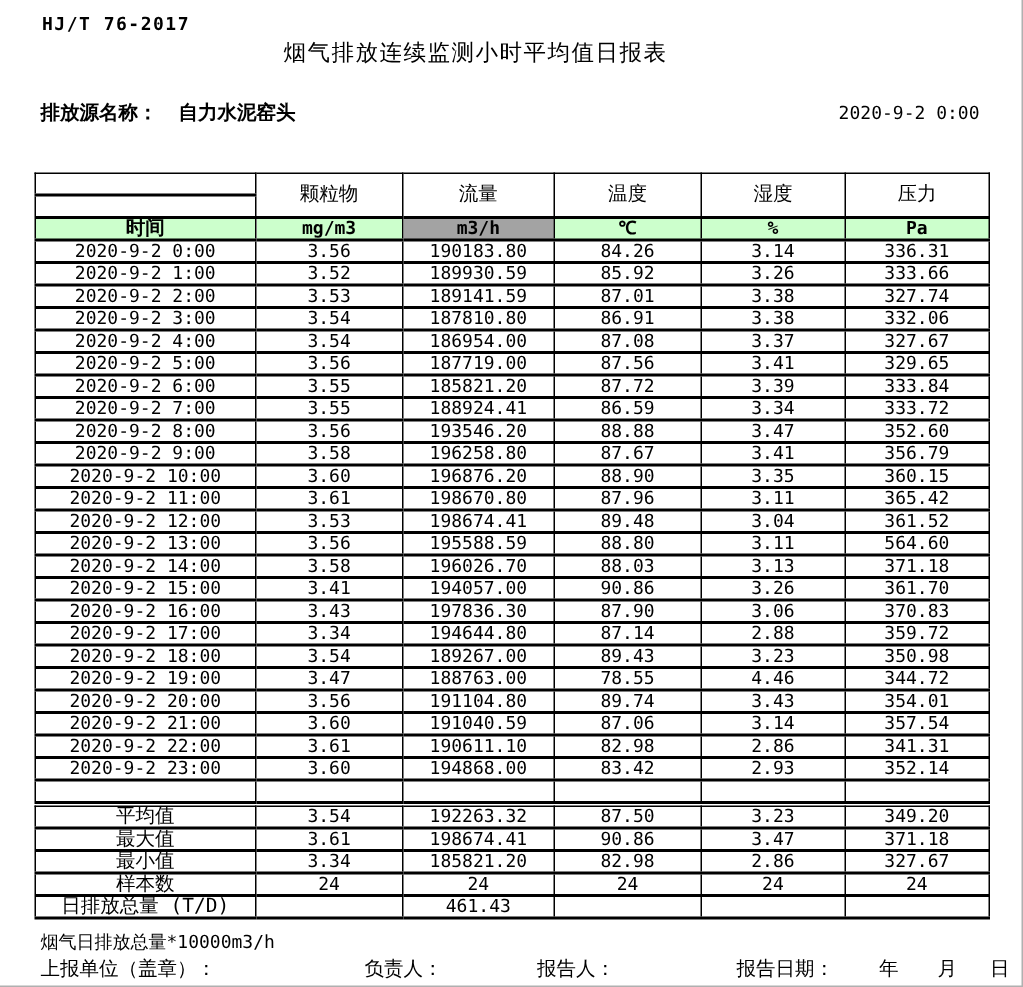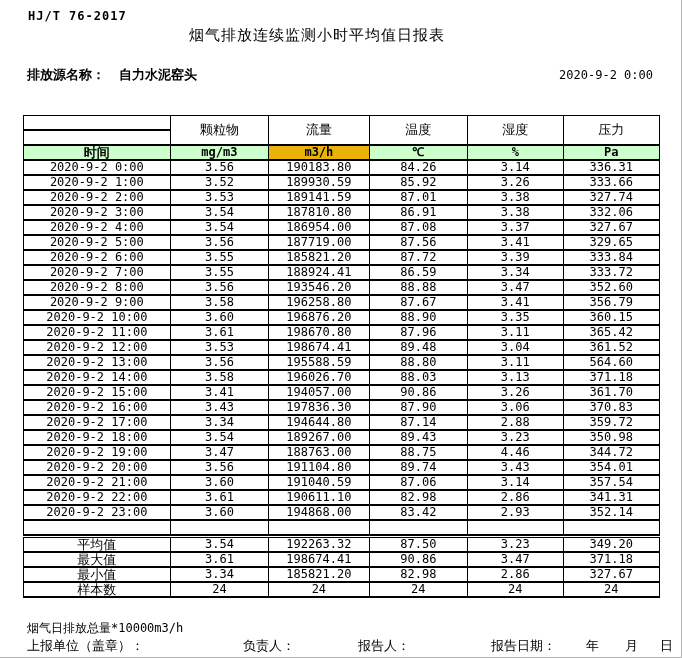--- a/index.html
+++ b/index.html
@@ -100,21 +100,21 @@
       <th class="colhead" rowspan="2">温度</th>
       <th class="colhead" rowspan="2">湿度</th>
       <th class="colhead" rowspan="2">压力</th>
     </tr>
     <tr>
       <td></td>
     </tr>
     <tr class="units">
       <td class="time-head" style="background: rgb(204, 255, 204);">时间</td>
       <td style="background: rgb(204, 255, 204);">mg/m3</td>
-      <td style="background: #eab308;">m3/h</td>
+      <td style="background: #a3a3a3;">m3/h</td>
       <td style="background: rgb(204, 255, 204);">℃</td>
       <td style="background: rgb(204, 255, 204);">%</td>
       <td style="background: rgb(204, 255, 204);">Pa</td>
     </tr>
   </thead>
   <tbody id="data-body">
       <tr>
         <td>2020-9-2 0:00</td>
         <td>3.56</td>
         <td>190183.80</td>
@@ -263,21 +263,21 @@
         <td>3.54</td>
         <td>189267.00</td>
         <td>89.43</td>
         <td>3.23</td>
         <td>350.98</td>
       </tr>
       <tr>
         <td>2020-9-2 19:00</td>
         <td>3.47</td>
         <td>188763.00</td>
-        <td>88.75</td>
+        <td>78.55</td>
         <td>4.46</td>
         <td>344.72</td>
       </tr>
       <tr>
         <td>2020-9-2 20:00</td>
         <td>3.56</td>
         <td>191104.80</td>
         <td>89.74</td>
         <td>3.43</td>
         <td>354.01</td>
@@ -352,20 +352,28 @@
         <td>327.67</td>
       </tr>
       <tr>
         <td class="sum-label">样本数</td>
         <td>24</td>
         <td>24</td>
         <td>24</td>
         <td>24</td>
         <td>24</td>
       </tr>
+      <tr>
+        <td class="sum-label">日排放总量 (T/D)</td>
+        <td></td>
+        <td>461.43</td>
+        <td></td>
+        <td></td>
+        <td></td>
+      </tr>
     </tbody>
 </table>
 
 <div class="footnote">烟气日排放总量*10000m3/h</div>
 
 <div class="signature-row">
   <span class="sig-unit">上报单位（盖章）：</span>
   <span class="sig-resp">负责人：</span>
   <span class="sig-reporter">报告人：</span>
   <span class="sig-date">报告日期：</span>

